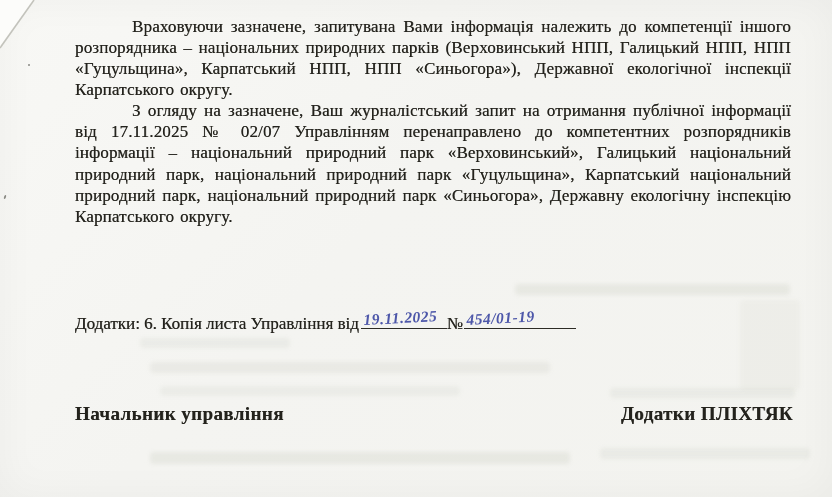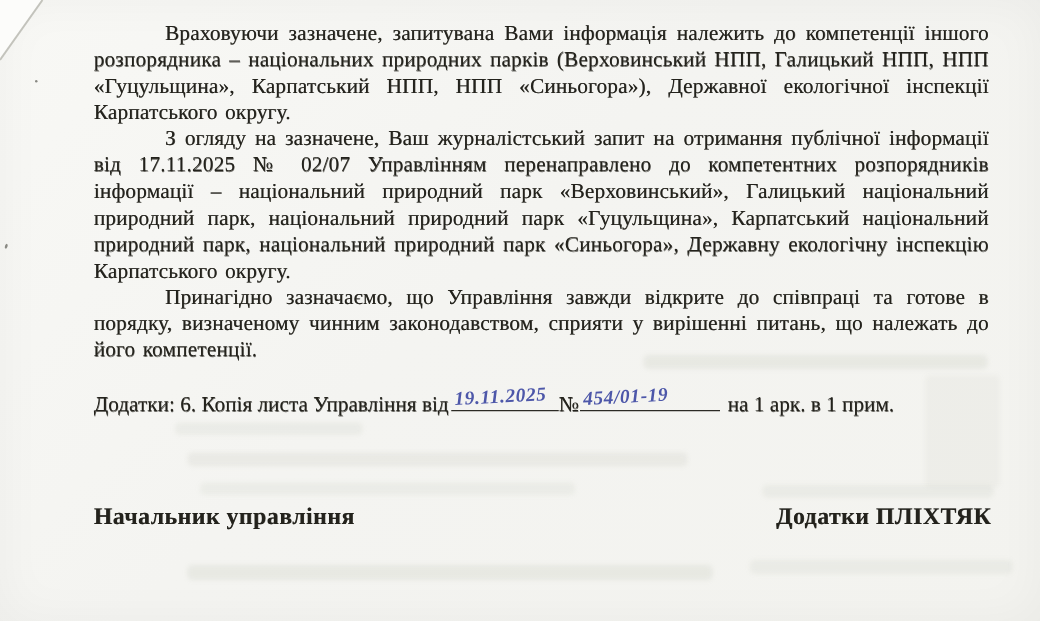--- a/index.html
+++ b/index.html
@@ -94,25 +94,24 @@
 <div class="page">
 
   <svg class="fold-svg" width="90" height="70" viewBox="0 0 90 70">
     <polygon points="0,0 34,0 0,48" fill="#fcfcfa"></polygon>
     <line x1="34" y1="0" x2="0" y2="48" stroke="#c3c3bc" stroke-width="1.6"></line>
   </svg>
 
   <div class="body-text">
     <p>Враховуючи зазначене, запитувана Вами інформація належить до компетенції іншого розпорядника – національних природних парків (Верховинський НПП, Галицький НПП, НПП «Гуцульщина», Карпатський НПП, НПП «Синьогора»), Державної екологічної інспекції Карпатського округу.</p>
     <p>З огляду на зазначене, Ваш журналістський запит на отримання публічної інформації від 17.11.2025 № 02/07 Управлінням перенаправлено до компетентних розпорядників інформації – національний природний парк «Верховинський», Галицький національний природний парк, національний природний парк «Гуцульщина», Карпатський національний природний парк, національний природний парк «Синьогора», Державну екологічну інспекцію Карпатського округу.</p>
-    <p>Принагідно зазначаємо, що Управління завжди відкрите до співпраці та готове в порядку, визначеному чинним законодавством, сприяти у вирішенні питань, що належать до його компетенції.</p>
   </div>
 
   <div class="attachment-line">
-    <span>Додатки: 6. Копія листа Управління від</span><span class="blank blank-date"><span class="hw" style="color: rgb(77, 87, 169);">19.11.2025</span></span><span>№</span><span class="blank blank-num"><span class="hw" style="color: rgb(77, 87, 169);">454/01-19</span></span><span>на 1 арк. в 1 прим.</span>
+    <span>Додатки: 6. Копія листа Управління від</span><span class="blank blank-date"><span class="hw" style="color: rgb(77, 87, 169);">19.11.2025</span></span><span>№</span><span class="blank blank-num"><span class="hw" style="color: rgb(77, 87, 169);">454/01-19</span></span>
   </div>
 
   <div class="signature-row">
     <div>Начальник управління</div>
     <div>Додатки ПЛІХТЯК</div>
   </div>
 
   <div class="bleed b1"></div>
   <div class="bleed b2"></div>
   <div class="bleed b3"></div>

